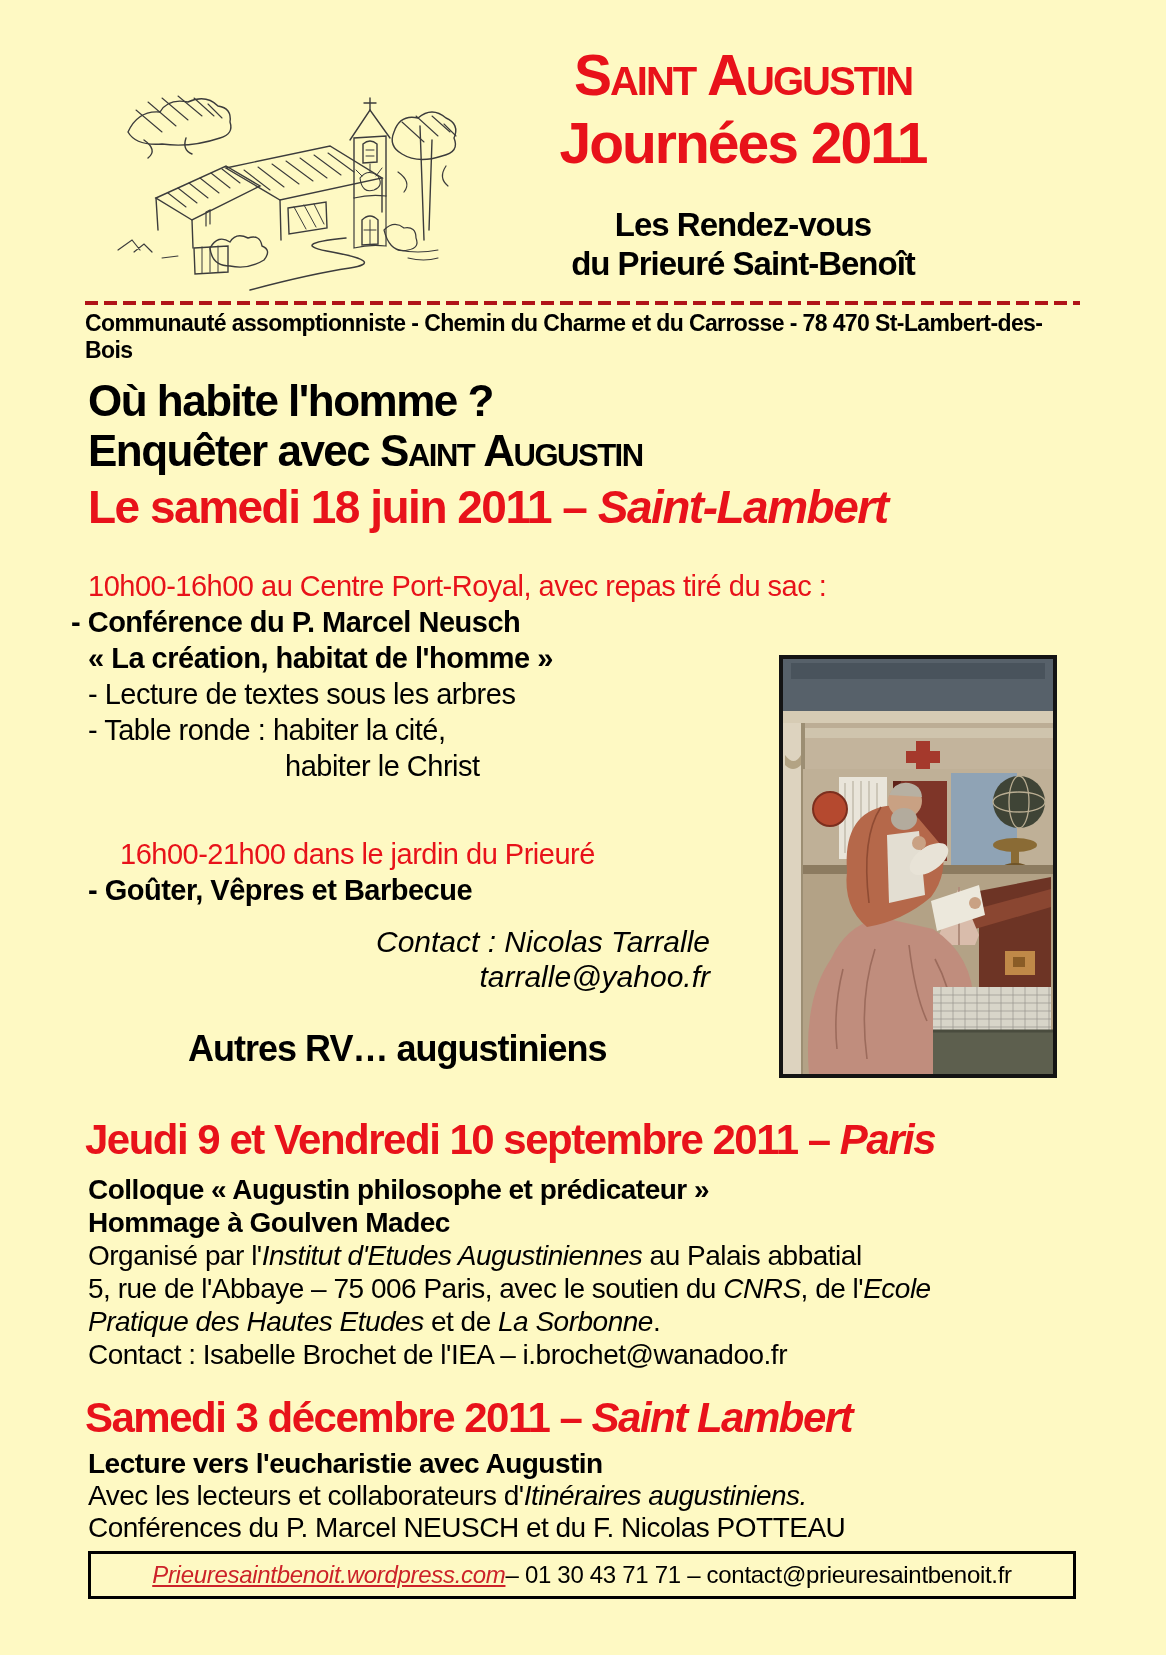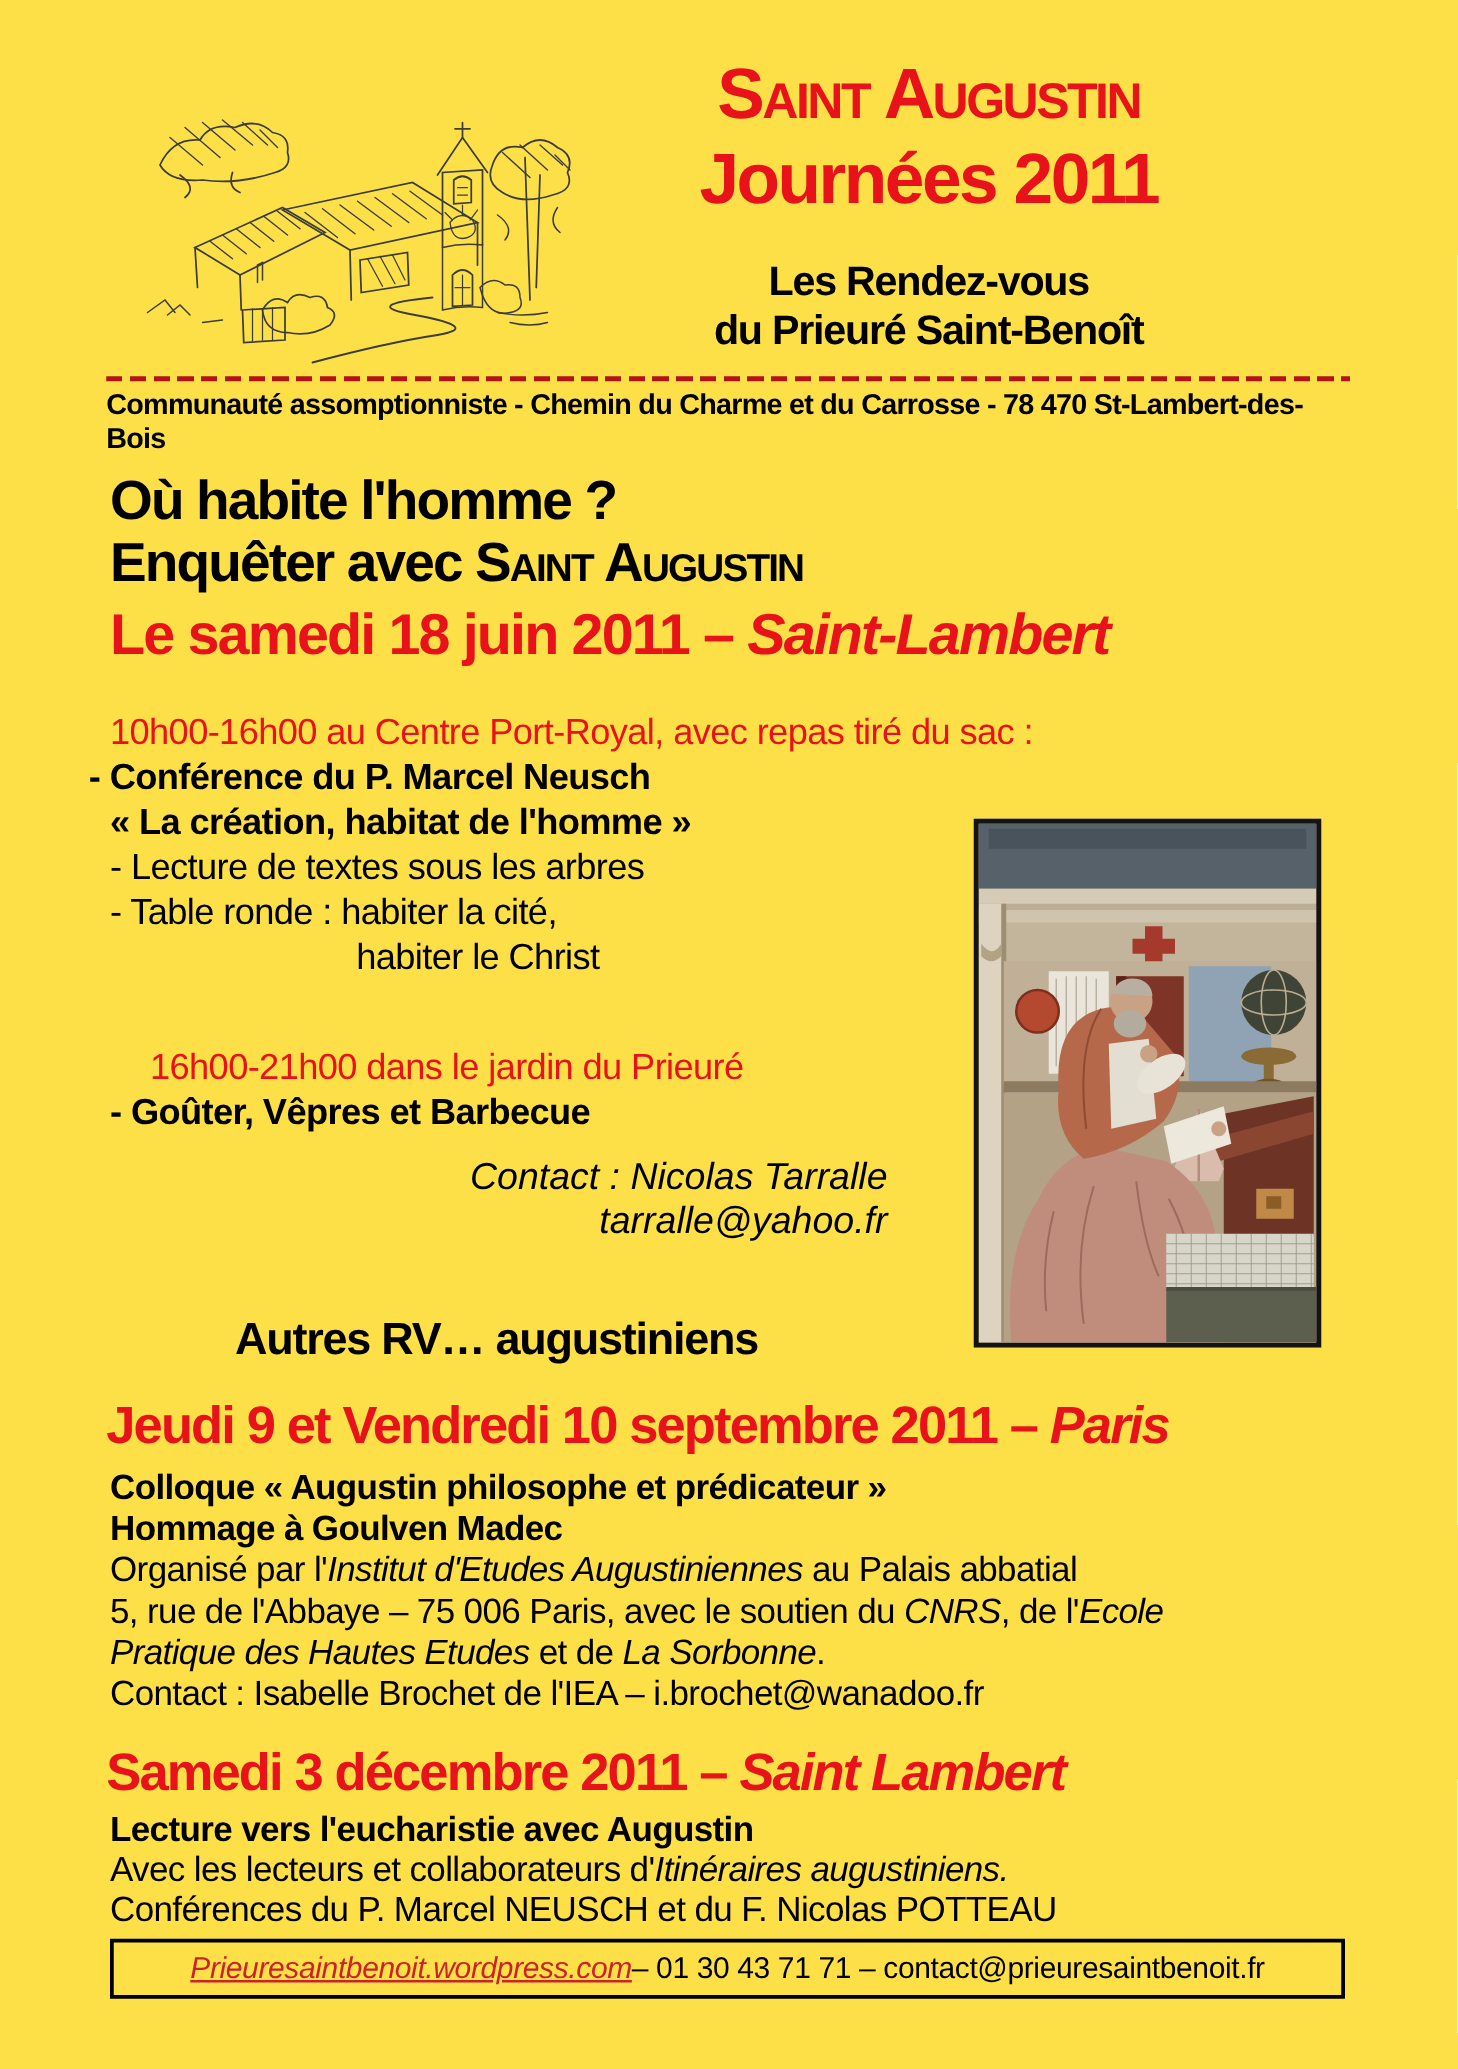--- a/index.html
+++ b/index.html
@@ -1,17 +1,17 @@
 <!DOCTYPE html>
 <html><head>
 <meta charset="utf-8">
 <style>
   html,body{margin:0;padding:0;background:#ffffff;}
   .page{
-    position:relative;width:1166px;height:1655px;background:#fde047;
+    position:relative;width:1166px;height:1655px;background:#fef9c3;
     font-family:"Liberation Sans","DejaVu Sans",sans-serif;color:#000;overflow:hidden;
   }
   .abs{position:absolute;}
   .red{color:#e8121a;}
   .b{font-weight:bold;}
   .i{font-style:italic;}
   .sc{font-variant:small-caps;}
 
   
   .title-block{left:448px;top:46px;width:590px;text-align:center;line-height:1.05;}
@@ -39,21 +39,21 @@
   .p1e{left:285px;top:750px;}
   .t2{left:88px;top:838px;margin-left:32px;}
   .p2a{left:88px;top:874px;}
   .contact1{left:260px;top:924px;width:450px;text-align:right;font-size:30px;font-style:italic;line-height:1.17;}
 
   
   .painting{left:779px;top:655px;width:278px;height:423px;border:4px solid #141414;box-sizing:border-box;background:#c9bda6;}
   .painting svg{display:block;width:100%;height:100%;}
 
   
-  .autres{left:188px;top:1050px;font-size:36px;font-weight:bold;letter-spacing:-1px;}
+  .autres{left:188px;top:1028px;font-size:36px;font-weight:bold;letter-spacing:-1px;}
   .date2{left:85px;top:1116px;font-size:42px;font-weight:bold;letter-spacing:-1.5px;white-space:nowrap;}
   .eline{font-size:28px;letter-spacing:-0.5px;white-space:nowrap;}
   .e2a{left:88px;top:1174px;}
   .e2b{left:88px;top:1207px;}
   .e2c{left:88px;top:1240px;}
   .e2d{left:88px;top:1273px;}
   .e2e{left:88px;top:1306px;}
   .e2f{left:88px;top:1339px;}
   .date3{left:85px;top:1394px;font-size:42px;font-weight:bold;letter-spacing:-1.5px;white-space:nowrap;}
   .e3a{left:88px;top:1448px;}

